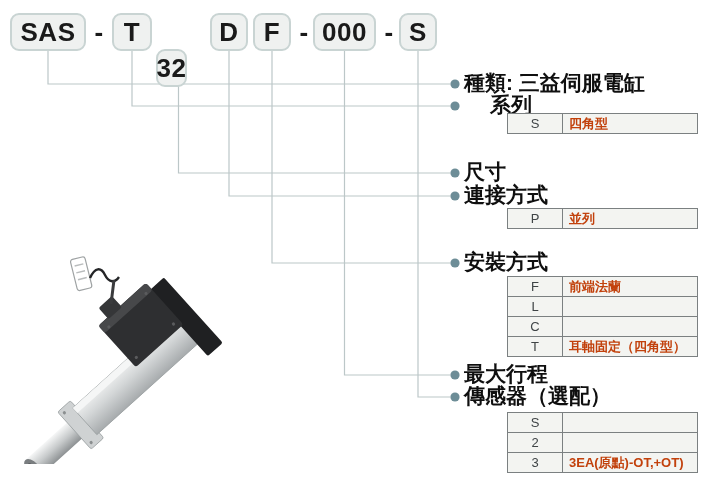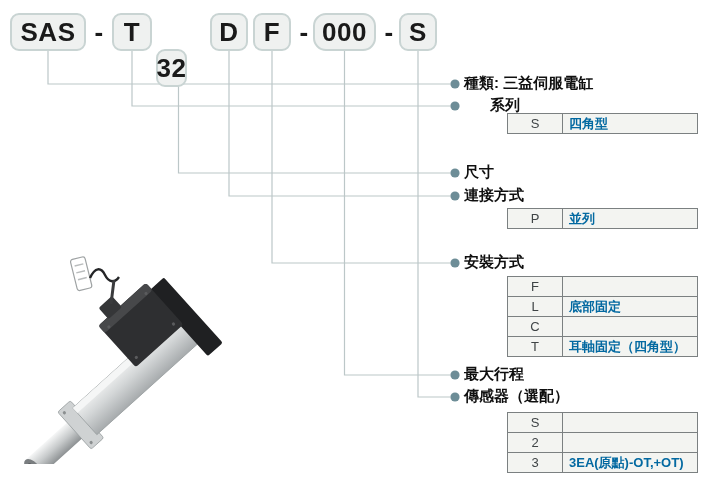--- a/index.html
+++ b/index.html
@@ -12,36 +12,36 @@
     position:absolute;top:13px;height:38px;box-sizing:border-box;z-index:2;
     display:flex;align-items:center;justify-content:center;
     font-weight:700;font-size:26px;color:#1a1a1a;letter-spacing:.5px;
   }
   #code-row .seg.box{
     background:#eff1f0;border:2px solid #c9d4d3;border-radius:9px;
   }
   #code-row .seg.dash{background:transparent;border:none;}
   .callout-label{
     position:absolute;transform:translateY(-52%);white-space:nowrap;z-index:2;
-    font-weight:700;font-size:15px;color:#0f0f0f;
+    font-weight:700;font-size:21px;color:#0f0f0f;
   }
   .spec-table{
     position:absolute;left:507px;width:191px;box-sizing:border-box;z-index:2;
     border:1px solid #7b8081;background:#f3f4f1;
   }
   .spec-row{display:flex;height:19px;border-top:1px solid #7b8081;}
   .spec-row:first-child{border-top:none;}
   .spec-code{
     width:55px;box-sizing:border-box;border-right:1px solid #7b8081;
     display:flex;align-items:center;justify-content:center;
     font-size:13px;color:#3f4446;
   }
   .spec-val{
     flex:1;display:flex;align-items:center;padding-left:6px;
-    font-size:13px;font-weight:700;color:#0369a1;white-space:nowrap;overflow:hidden;
+    font-size:13px;font-weight:700;color:#c2410c;white-space:nowrap;overflow:hidden;
   }
   #product-svg{position:absolute;left:12px;top:244px;z-index:2;}
 </style>
 </head>
 <body>
 
 <svg id="lines-layer" width="713" height="484" viewBox="0 0 713 484">
     <path d="M 48 51 L 48 84 L 450 84" fill="none" stroke="#bcc7c8" stroke-width="1.2"></path>
     <circle cx="455" cy="84" r="4.6" fill="#6d8d97"></circle>
     <path d="M 132 51 L 132 106 L 450 106" fill="none" stroke="#bcc7c8" stroke-width="1.2"></path>
@@ -59,21 +59,21 @@
   </svg>
 
 <div id="code-row">
     <div class="seg box" style="left: 10px; width: 76px;">SAS</div>
     <div class="seg dash" style="left: 90px; width: 18px;">-</div>
     <div class="seg box" style="left: 112px; width: 40px;">T</div>
     <div class="seg box" style="left: 156px; width: 31px; margin-top: 36px;">32</div>
     <div class="seg box" style="left: 210px; width: 38px;">D</div>
     <div class="seg box" style="left: 253px; width: 38px;">F</div>
     <div class="seg dash" style="left: 295px; width: 18px;">-</div>
-    <div class="seg box" style="left: 313px; width: 63px; border-radius: 13px;">000</div>
+    <div class="seg box" style="left: 313px; width: 63px;">000</div>
     <div class="seg dash" style="left: 380px; width: 18px;">-</div>
     <div class="seg box" style="left: 399px; width: 38px;">S</div>
   </div>
 
 <div id="callouts">
     <div class="callout-label" style="left: 464px; top: 84px;">種類: 三益伺服電缸</div>
     <div class="callout-label" style="left: 490px; top: 106px; font-family: Liberation Serif, serif;">系列</div>
     <div class="spec-table" style="top: 113px;">
       <div class="spec-row">
         <div class="spec-code">S</div>
@@ -85,24 +85,24 @@
     <div class="spec-table" style="top: 208px;">
       <div class="spec-row">
         <div class="spec-code">P</div>
         <div class="spec-val">並列</div>
       </div>
     </div>
     <div class="callout-label" style="left: 464px; top: 263px;">安裝方式</div>
     <div class="spec-table" style="top: 276px;">
       <div class="spec-row">
         <div class="spec-code">F</div>
+        <div class="spec-val">前端法蘭</div>
       </div>
       <div class="spec-row">
         <div class="spec-code">L</div>
-        <div class="spec-val">底部固定</div>
       </div>
       <div class="spec-row">
         <div class="spec-code">C</div>
       </div>
       <div class="spec-row">
         <div class="spec-code">T</div>
         <div class="spec-val">耳軸固定（四角型）</div>
       </div>
     </div>
     <div class="callout-label" style="left: 464px; top: 375px;">最大行程</div>

